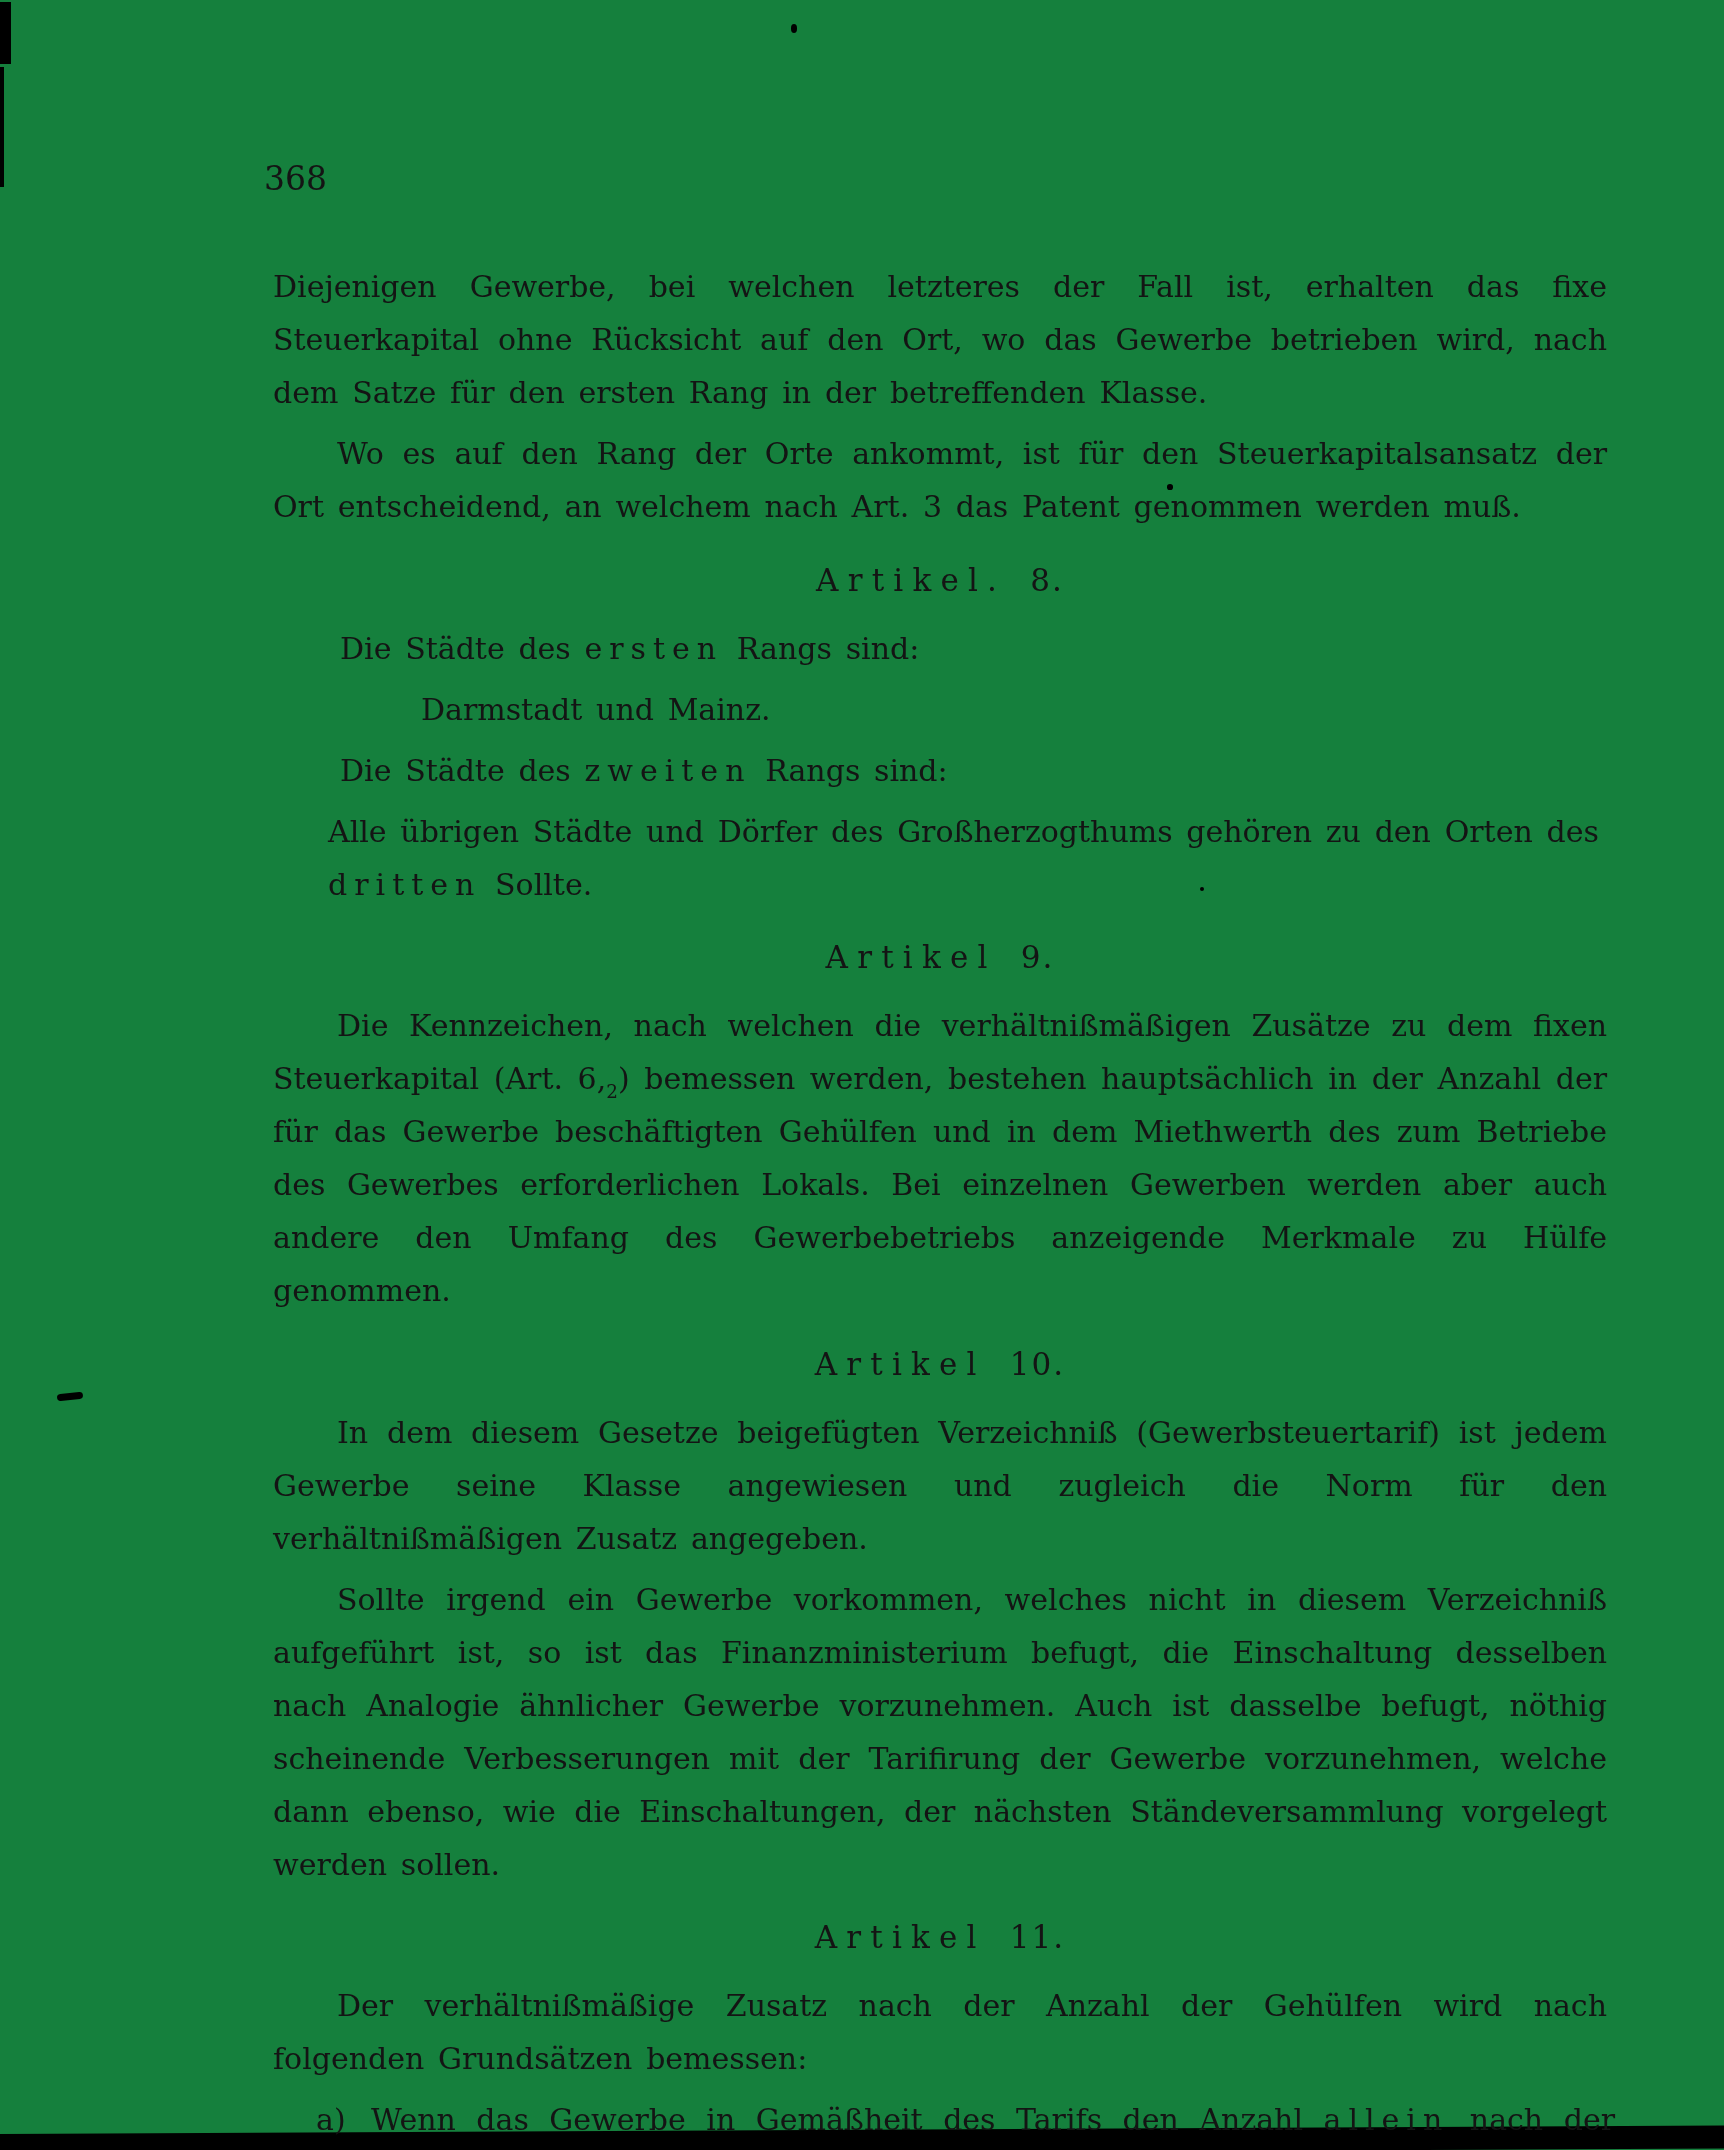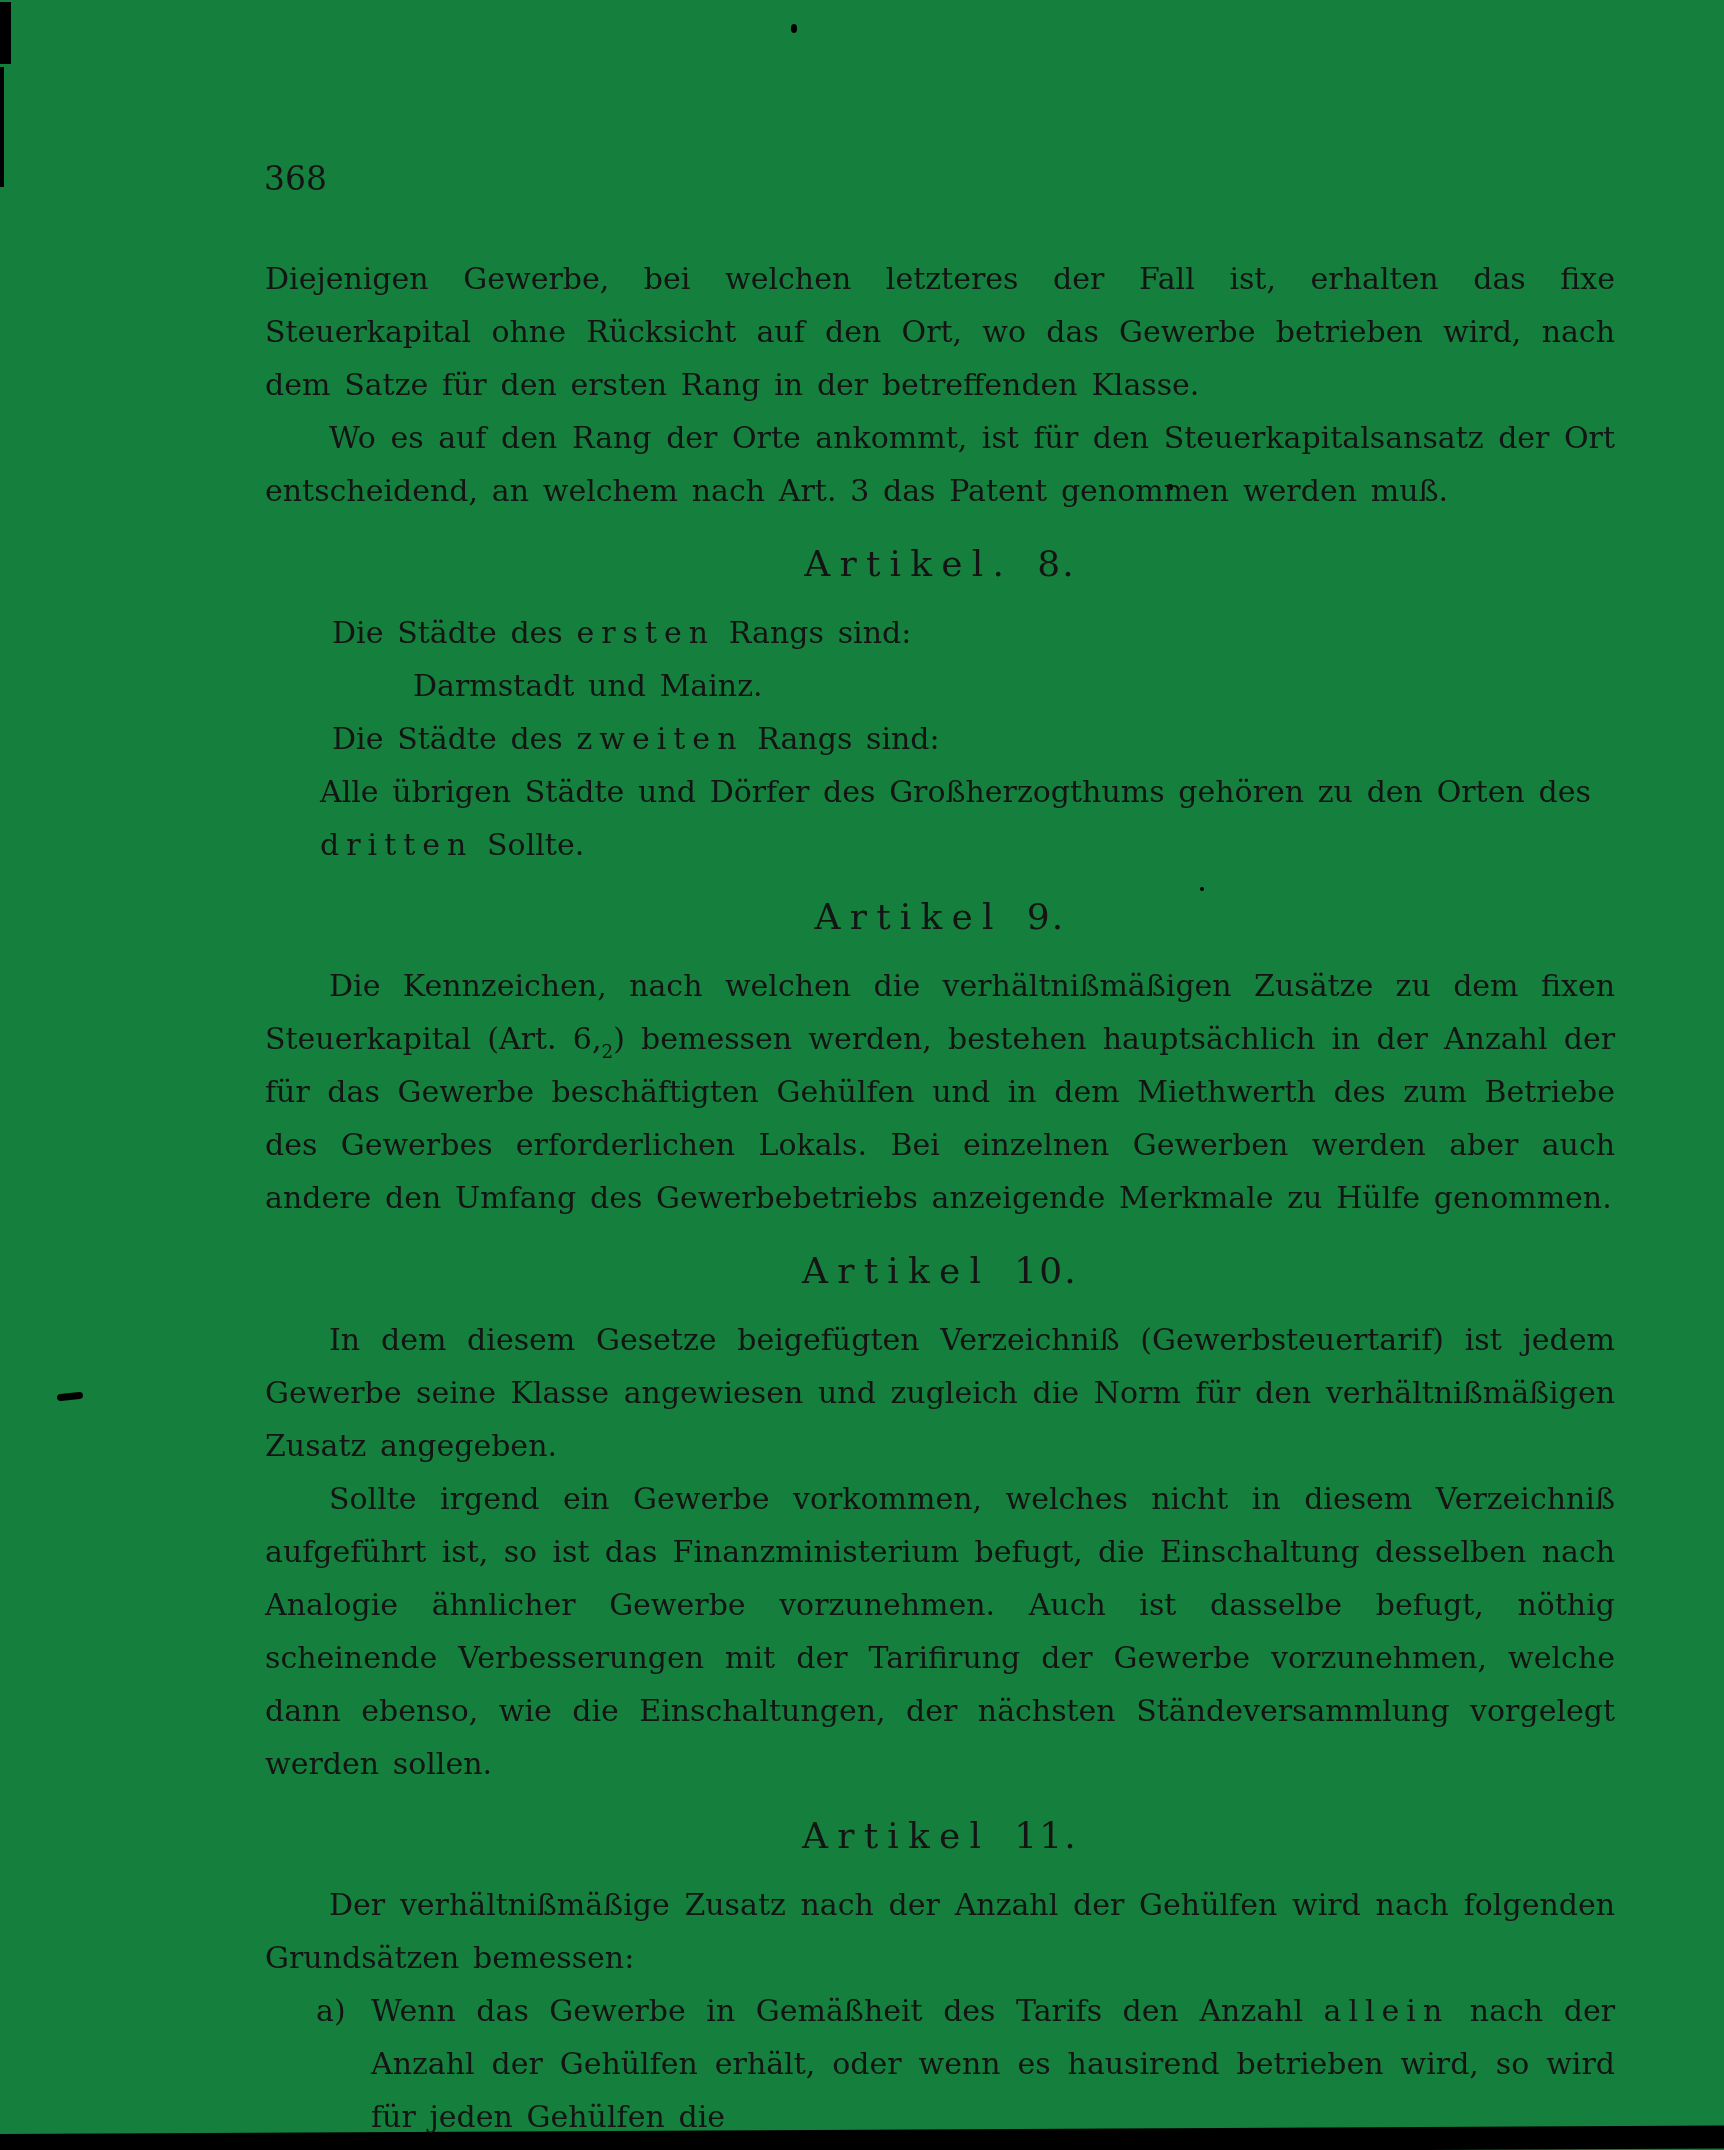--- a/index.html
+++ b/index.html
@@ -27,31 +27,31 @@
     padding:0 7px 5.7px 4.2px;
   }
   .issue .no{font-style:italic;margin-right:15.6px;}
   .issue .num{letter-spacing:2.8px;}
   
   .content{
     position:absolute;left:265px;top:252px;width:1350px;
     font-size:30px;line-height:53px;
     word-spacing:4.2px;
   }
-  .content p{margin:0;}
+  .content p{margin:8px;}
   .just{text-align:justify;}
   .indent{text-indent:64px;}
   .noindent{text-indent:0;}
   .lvl1{padding-left:67px;}
   .lvl2{padding-left:148px;}
   .lvl0{padding-left:55px;}
   .sperr{letter-spacing:7px;}
   h2{
     margin:25.5px 0 21px;
-    font-size:36px;line-height:42px;font-weight:normal;
+    font-size:31px;line-height:42px;font-weight:normal;
     text-align:center;
   }
   h2 .hw{letter-spacing:9.2px;}
   h2 .hn{margin-left:24px;letter-spacing:2.1px;}
   sub.art-sub{font-size:18.4px;line-height:0;vertical-align:-8.5px;}
   
   .item{display:flex;margin:0;}
   .item .marker{flex:none;width:55px;padding-left:51px;}
   .item .itext{flex:1;text-align:justify;}
   

